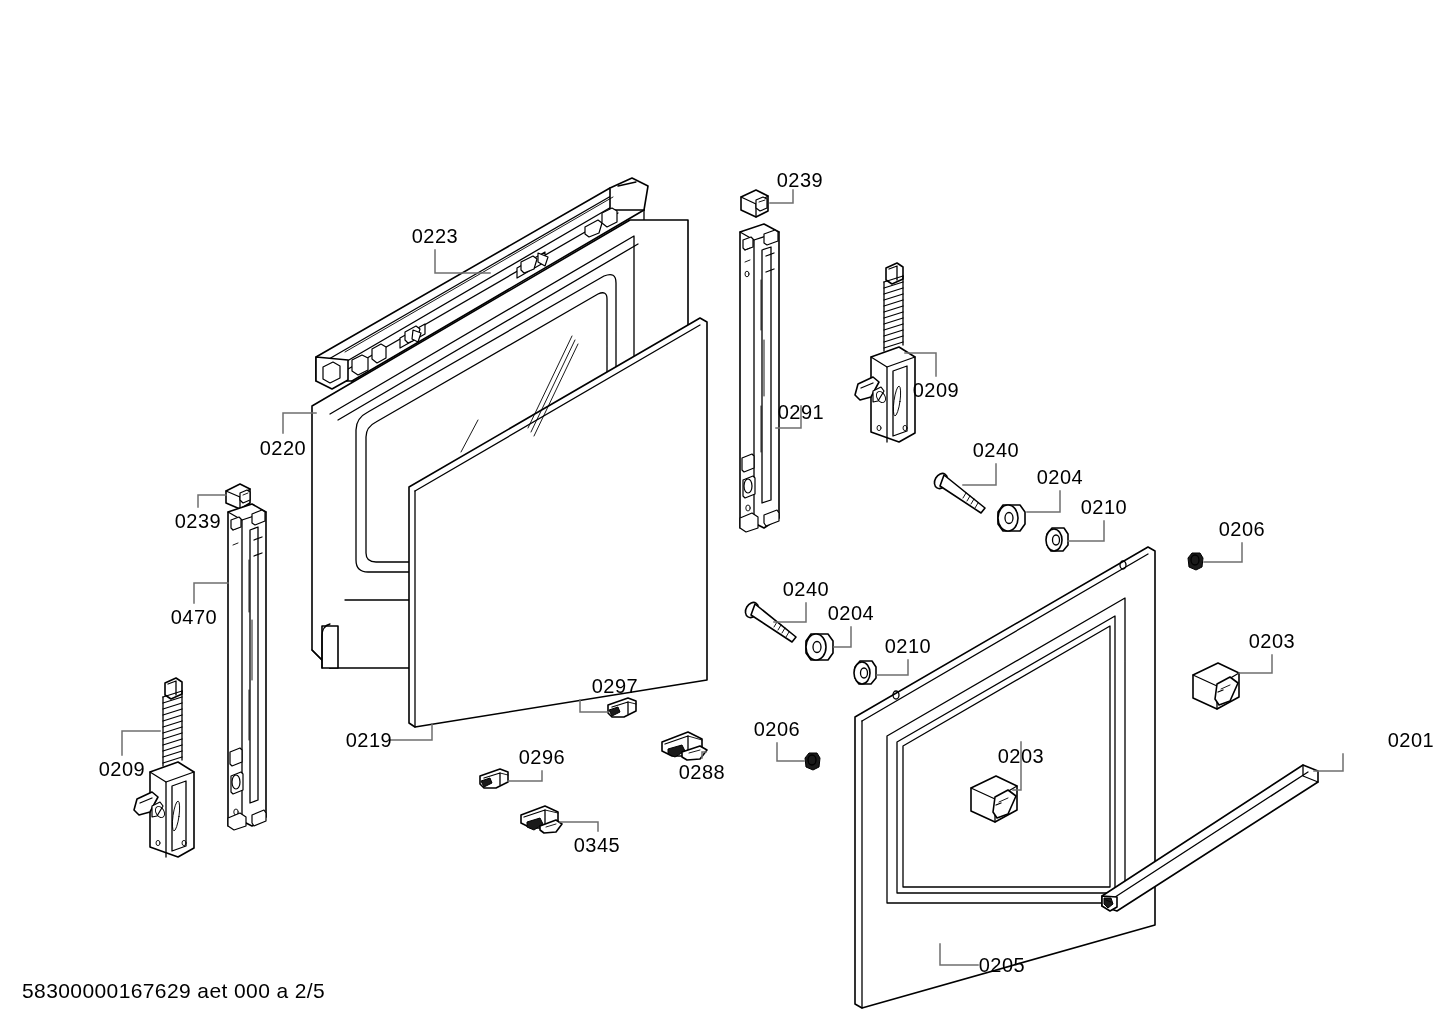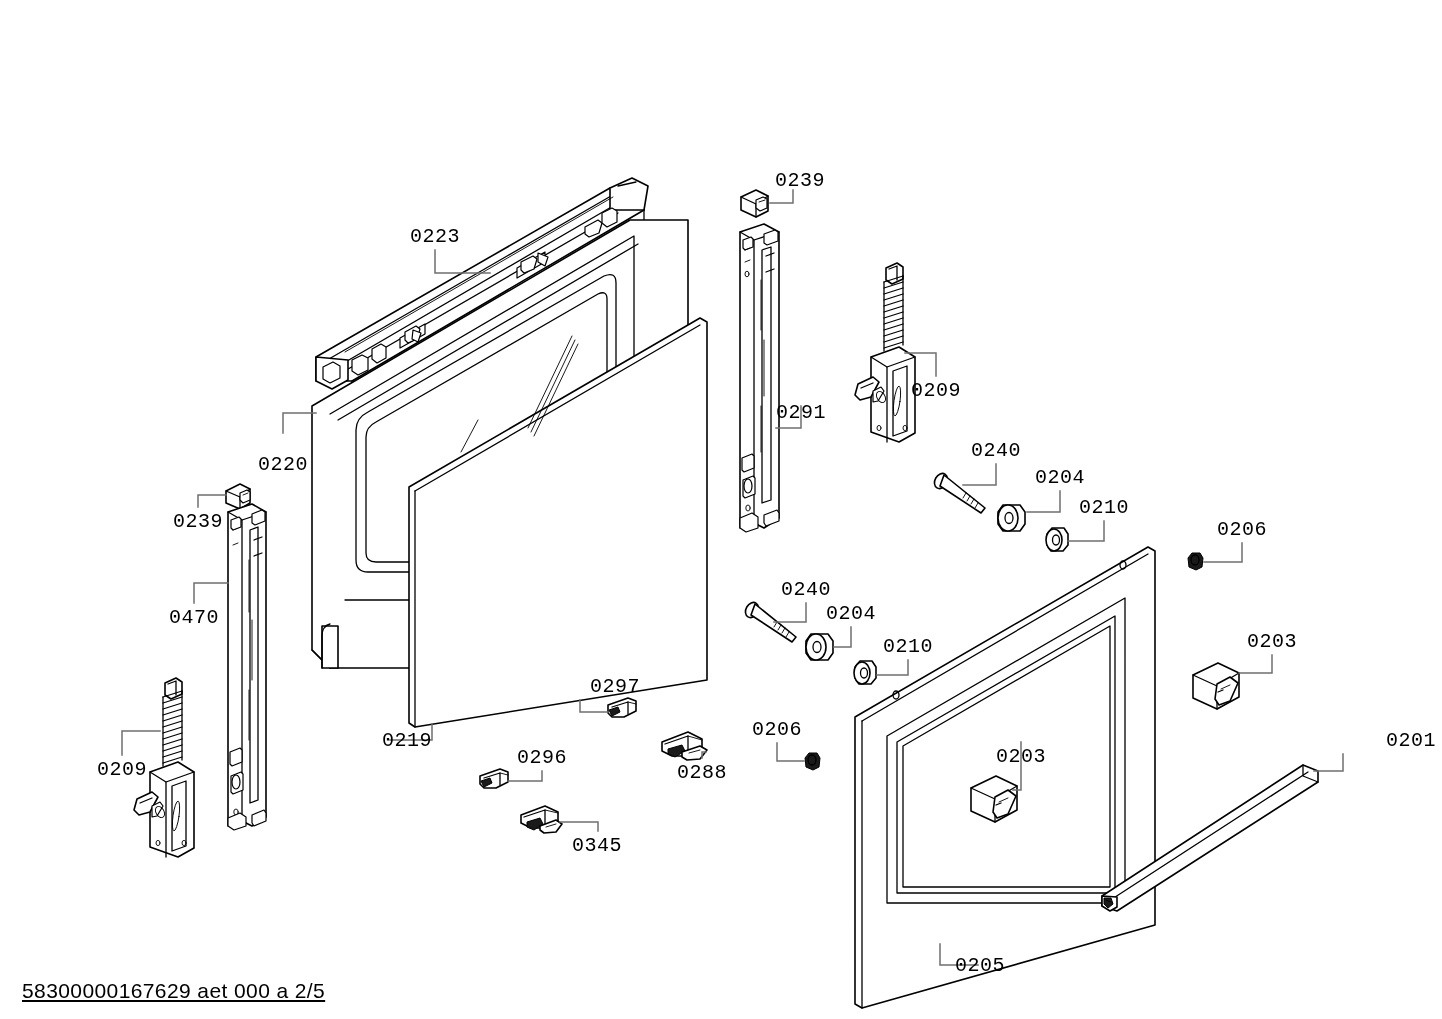--- a/index.html
+++ b/index.html
@@ -23,38 +23,37 @@
   svg.drawing {
     position: absolute;
     left: 0;
     top: 0;
     width: 1442px;
     height: 1019px;
     display: block;
   }
   .callout-label {
     position: absolute;
-    font-family: Liberation Mono, monospace;
+    font-family: Liberation Sans, sans-serif;
     font-size: 20px;
     letter-spacing: 0.5px;
     color: #000000;
     white-space: nowrap;
     transform: translate(-50%, -50%);
     user-select: none;
   }
   .footer-code {
     position: absolute;
     left: 22px;
     top: 979px;
     font-family: "Liberation Sans", sans-serif;
     font-size: 21px;
     letter-spacing: 0.4px;
     color: #000000;
     white-space: nowrap;
-    text-decoration: underline;
   }
 </style>
 </head>
 <body>
 
 <div id="diagram-root">
 
   <svg class="drawing" viewBox="0 0 1442 1019">
     <defs>
       <style>
@@ -421,40 +420,40 @@
 
       <path class="lead" d="M777,743 L777,761 L804,761"></path>
 
       <path class="lead" d="M1021,742 L1021,790 L1013,790"></path>
 
       <path class="lead" d="M978,965 L940,965 L940,944"></path>
     </g>
   </svg>
 
   <div class="callout-label" style="left:435px; top:236px;">0223</div>
-  <div class="callout-label" style="left:283px; top:448px;margin-top:16px;">0220</div>
+  <div class="callout-label" style="left:283px; top:448px;">0220</div>
   <div class="callout-label" style="left:800px; top:180px;">0239</div>
   <div class="callout-label" style="left:801px; top:412px;">0291</div>
   <div class="callout-label" style="left:936px; top:390px;">0209</div>
   <div class="callout-label" style="left:996px; top:450px;">0240</div>
   <div class="callout-label" style="left:1060px; top:477px;">0204</div>
   <div class="callout-label" style="left:1104px; top:507px;">0210</div>
   <div class="callout-label" style="left:1242px; top:529px;">0206</div>
   <div class="callout-label" style="left:1272px; top:641px;">0203</div>
   <div class="callout-label" style="left:1411px; top:740px;">0201</div>
   <div class="callout-label" style="left:198px; top:521px;">0239</div>
   <div class="callout-label" style="left:194px; top:617px;">0470</div>
   <div class="callout-label" style="left:122px; top:769px;">0209</div>
-  <div class="callout-label" style="left:369px; top:740px;margin-left:38px;">0219</div>
+  <div class="callout-label" style="left:369px; top:740px;">0219</div>
   <div class="callout-label" style="left:806px; top:589px;">0240</div>
   <div class="callout-label" style="left:851px; top:613px;">0204</div>
   <div class="callout-label" style="left:908px; top:646px;">0210</div>
   <div class="callout-label" style="left:580px; top:686px;margin-left:35px;">0297</div>
   <div class="callout-label" style="left:542px; top:757px;">0296</div>
   <div class="callout-label" style="left:597px; top:845px;">0345</div>
   <div class="callout-label" style="left:702px; top:772px;">0288</div>
   <div class="callout-label" style="left:777px; top:729px;">0206</div>
   <div class="callout-label" style="left:1021px; top:756px;">0203</div>
-  <div class="callout-label" style="left:980px; top:965px;">0205</div>
+  <div class="callout-label" style="left:1002px; top:965px;">0205</div>
 
   <div class="footer-code">58300000167629 aet 000 a 2/5</div>
 
 </div>
 
 </body></html>

